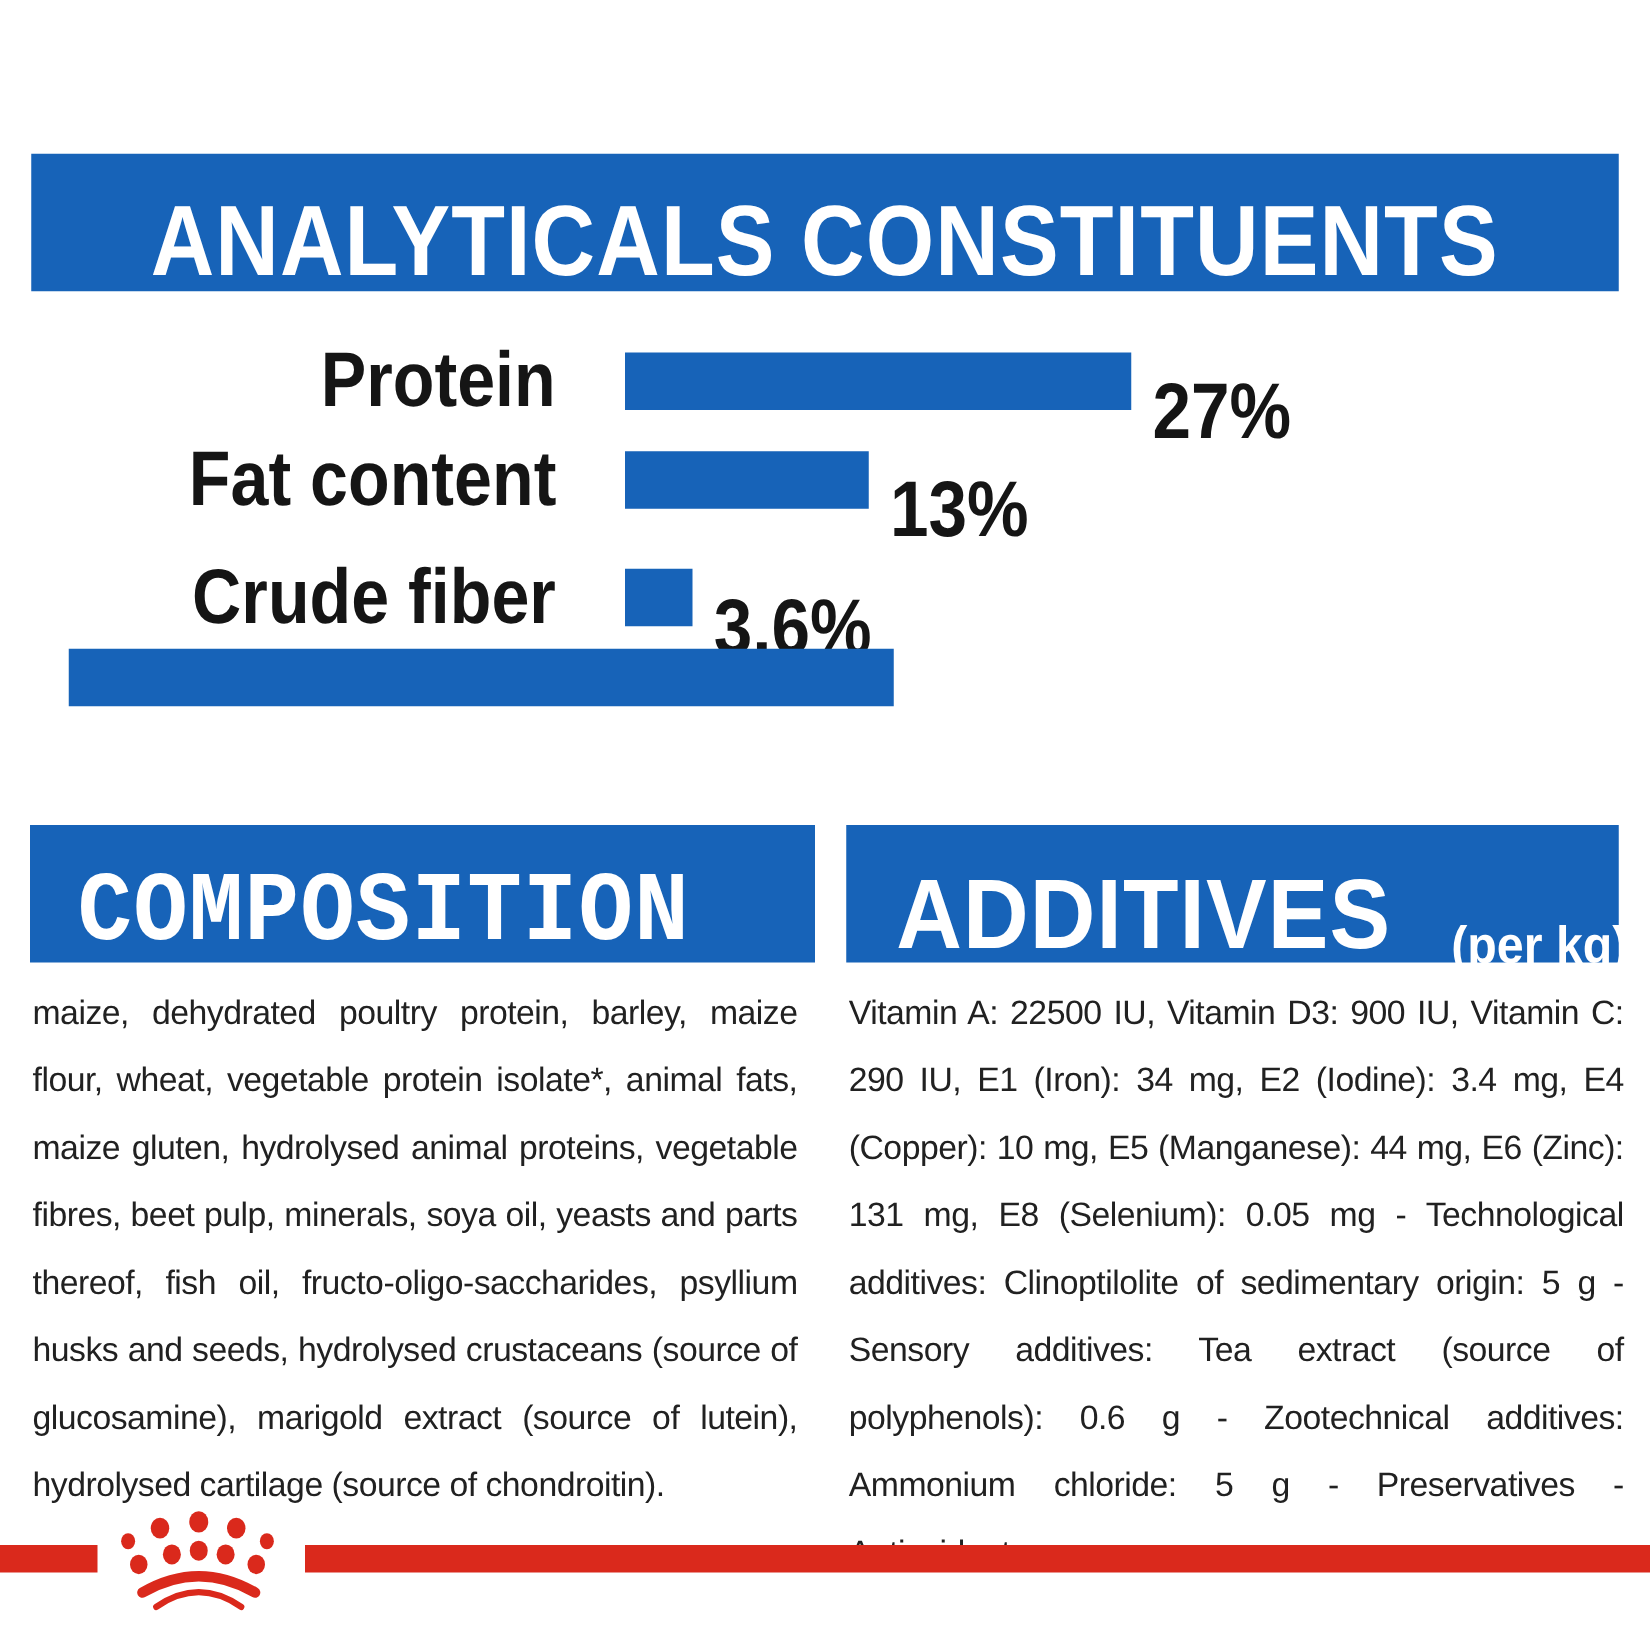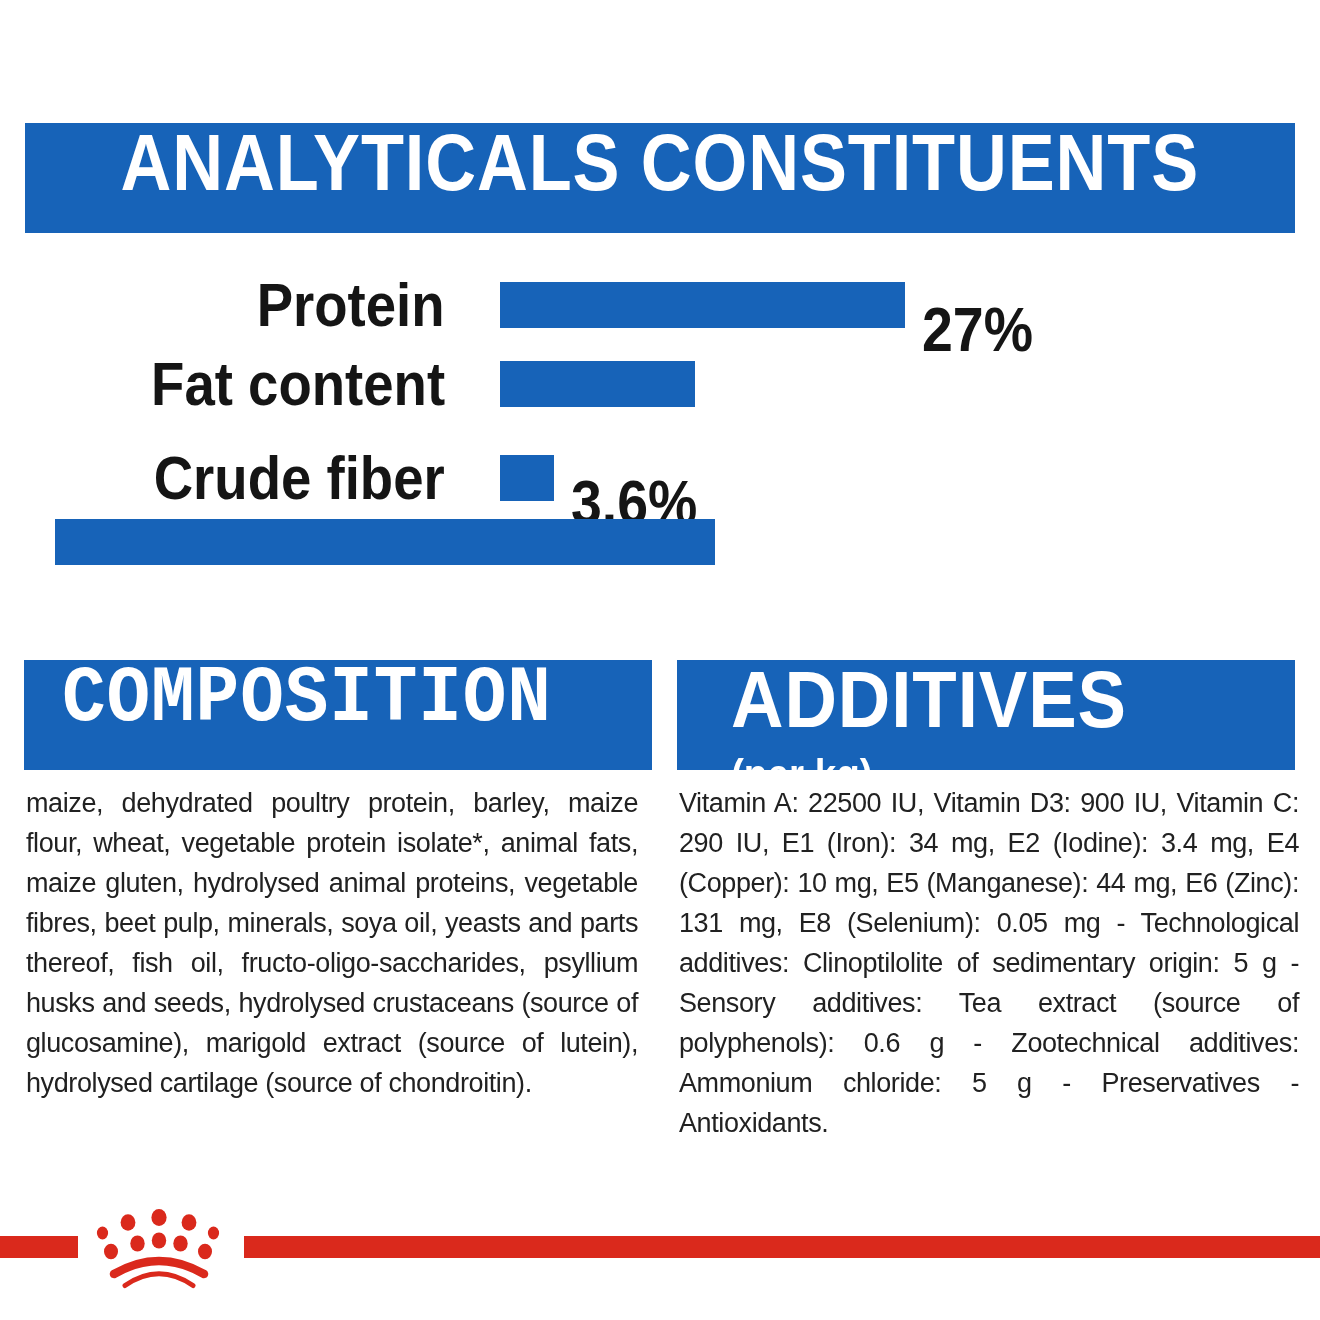--- a/index.html
+++ b/index.html
@@ -19,21 +19,21 @@
     width:1320px;
     height:1320px;
     background:var(--white);
     overflow:hidden;
   }
   
   .banner{
     position:absolute;
     background:var(--blue);
     display:flex;
-    align-items:flex-start;
+    align-items:flex-end;
     box-sizing:border-box;
   }
   .banner-title{
     color:#ffffff;
     font-weight:700;
     letter-spacing:1px;
     display:inline-block;
     transform:scaleX(0.88);
     white-space:nowrap;
     line-height:1;
@@ -73,21 +73,21 @@
     font-weight:700;
     font-size:42px;
     display:inline-block;
     transform:scaleX(0.92);
     transform-origin:left bottom;
     margin-left:14px;
     position:relative;
     top:12px;
     white-space:nowrap;
   }
-  .add-banner .title-wrap{display:flex; align-items:baseline;flex-direction:column;}
+  .add-banner .title-wrap{display:flex; align-items:baseline;}
   
   .chart-row{
     position:absolute;
     left:0; width:1320px;
     height:46px;
     display:flex;
     align-items:center;
   }
   .row-label{
     width:445px;
@@ -122,21 +122,21 @@
     font-size:63px;
     color:var(--ink);
     white-space:nowrap;
     line-height:1;
   }
   
   .body-text{
     position:absolute;
     margin:0;
     font-size:27px;
-    line-height:40px;
+    line-height:54px;
     letter-spacing:-0.4px;
     color:var(--body-ink);
     text-align:justify;
   }
   .comp-body{ left:26px;  top:783px; width:612px; }
   .add-body { left:679px; top:783px; width:620px; }
   
   .stripe{
     position:absolute;
     top:1236px;
@@ -171,20 +171,23 @@
       <div class="row-value">
         <span>27%</span>
       </div>
     </div>
 
     <div class="chart-row" style="top:361px">
       <div class="row-label">
         <span>Fat content</span>
       </div>
       <div class="row-bar" style="width: 195px; background: rgb(23, 99, 184);"></div>
+      <div class="row-value">
+        <span>13%</span>
+      </div>
     </div>
 
     <div class="chart-row" style="top:455px">
       <div class="row-label">
         <span>Crude fiber</span>
       </div>
       <div class="row-bar" style="width: 54px; background: rgb(23, 99, 184);"></div>
       <div class="row-value">
         <span>3.6%</span>
       </div>

